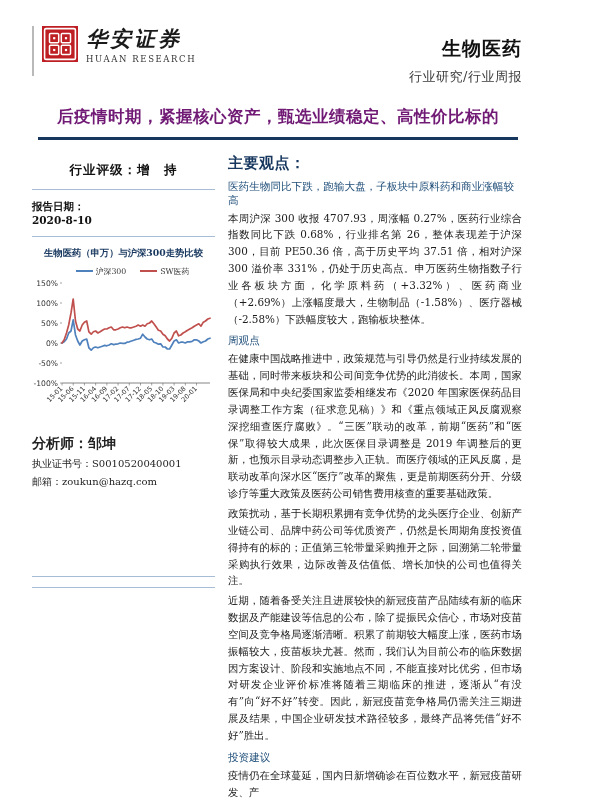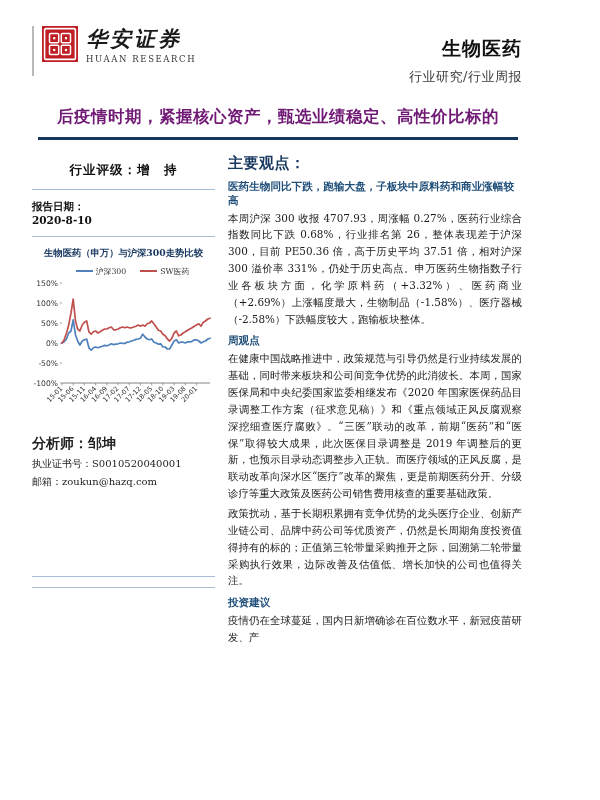--- a/index.html
+++ b/index.html
@@ -31,21 +31,21 @@
   .chart-title{font-size:9.3px;font-weight:bold;color:#17375e;text-align:center;margin-top:2px;}
   .legend-row{display:flex;justify-content:center;gap:14px;align-items:center;margin-top:6px;margin-left:18px;}
   .legend-item{display:flex;align-items:center;gap:3px;font-size:7.8px;color:#333;}
   .legend-swatch{width:17px;height:2.2px;display:inline-block;}
   .analyst-block{margin-top:12px;font-size:10px;line-height:1.75;}
   .analyst-name{font-weight:bold;font-size:14px;}
   .related-wrap{margin-top:86px;}
   .related-label{font-size:10.5px;font-weight:bold;color:#222;margin:2px 0 26px 0;}
   
   .headline{font-size:15px;font-weight:bold;color:#17375e;letter-spacing:0.5px;}
-  .sec-heading{font-size:10.6px;font-weight:bold;color:#1f4e79;margin-top:7px;margin-bottom:2px;}
+  .sec-heading{font-size:10.6px;font-weight:normal;color:#1f4e79;margin-top:7px;margin-bottom:2px;}
   .para{font-size:10.4px;line-height:1.62;text-align:justify;color:#1c1c1c;margin:2px 0 3px 0;}
   
   .footer{position:absolute;left:20px;right:20px;bottom:14px;border-top:1.5px solid #8ea9c7;
           display:flex;justify-content:space-between;padding:8px 14px 0 14px;
           font-size:8.8px;color:#444;}
 </style>
 </head>
 <body>
 
 <div class="page">
@@ -166,20 +166,21 @@
 
       <div>
         <div class="sec-heading">医药生物同比下跌，跑输大盘，子板块中原料药和商业涨幅较高</div>
         <div class="para">本周沪深 300 收报 4707.93，周涨幅 0.27%，医药行业综合指数同比下跌 0.68%，行业排名第 26，整体表现差于沪深 300，目前 PE50.36 倍，高于历史平均 37.51 倍，相对沪深 300 溢价率 331%，仍处于历史高点。申万医药生物指数子行业各板块方面，化学原料药（+3.32%）、医药商业（+2.69%）上涨幅度最大，生物制品（-1.58%）、医疗器械（-2.58%）下跌幅度较大，跑输板块整体。</div>
       </div>
 
       <div>
         <div class="sec-heading">周观点</div>
         <div class="para">在健康中国战略推进中，政策规范与引导仍然是行业持续发展的基础，同时带来板块和公司间竞争优势的此消彼长。本周，国家医保局和中央纪委国家监委相继发布《2020 年国家医保药品目录调整工作方案（征求意见稿）》和《重点领域正风反腐观察 深挖细查医疗腐败》。“三医”联动的改革，前期“医药”和“医保”取得较大成果，此次医保目录调整是 2019 年调整后的更新，也预示目录动态调整步入正轨。而医疗领域的正风反腐，是联动改革向深水区“医疗”改革的聚焦，更是前期医药分开、分级诊疗等重大政策及医药公司销售费用核查的重要基础政策。</div>
         <div class="para">政策扰动，基于长期积累拥有竞争优势的龙头医疗企业、创新产业链公司、品牌中药公司等优质资产，仍然是长周期角度投资值得持有的标的；正值第三轮带量采购推开之际，回溯第二轮带量采购执行效果，边际改善及估值低、增长加快的公司也值得关注。</div>
+        <div class="para">近期，随着备受关注且进展较快的新冠疫苗产品陆续有新的临床数据及产能建设等信息的公布，除了提振民众信心，市场对疫苗空间及竞争格局逐渐清晰。积累了前期较大幅度上涨，医药市场振幅较大，疫苗板块尤甚。然而，我们认为目前公布的临床数据因方案设计、阶段和实施地点不同，不能直接对比优劣，但市场对研发企业评价标准将随着三期临床的推进，逐渐从“有没有”向“好不好”转变。因此，新冠疫苗竞争格局仍需关注三期进展及结果，中国企业研发技术路径较多，最终产品将凭借“好不好”胜出。</div>
       </div>
 
 
       <div>
         <div class="sec-heading">投资建议</div>
         <div class="para">疫情仍在全球蔓延，国内日新增确诊在百位数水平，新冠疫苗研发、产</div>
       </div>
     </div>
   </div>
 

